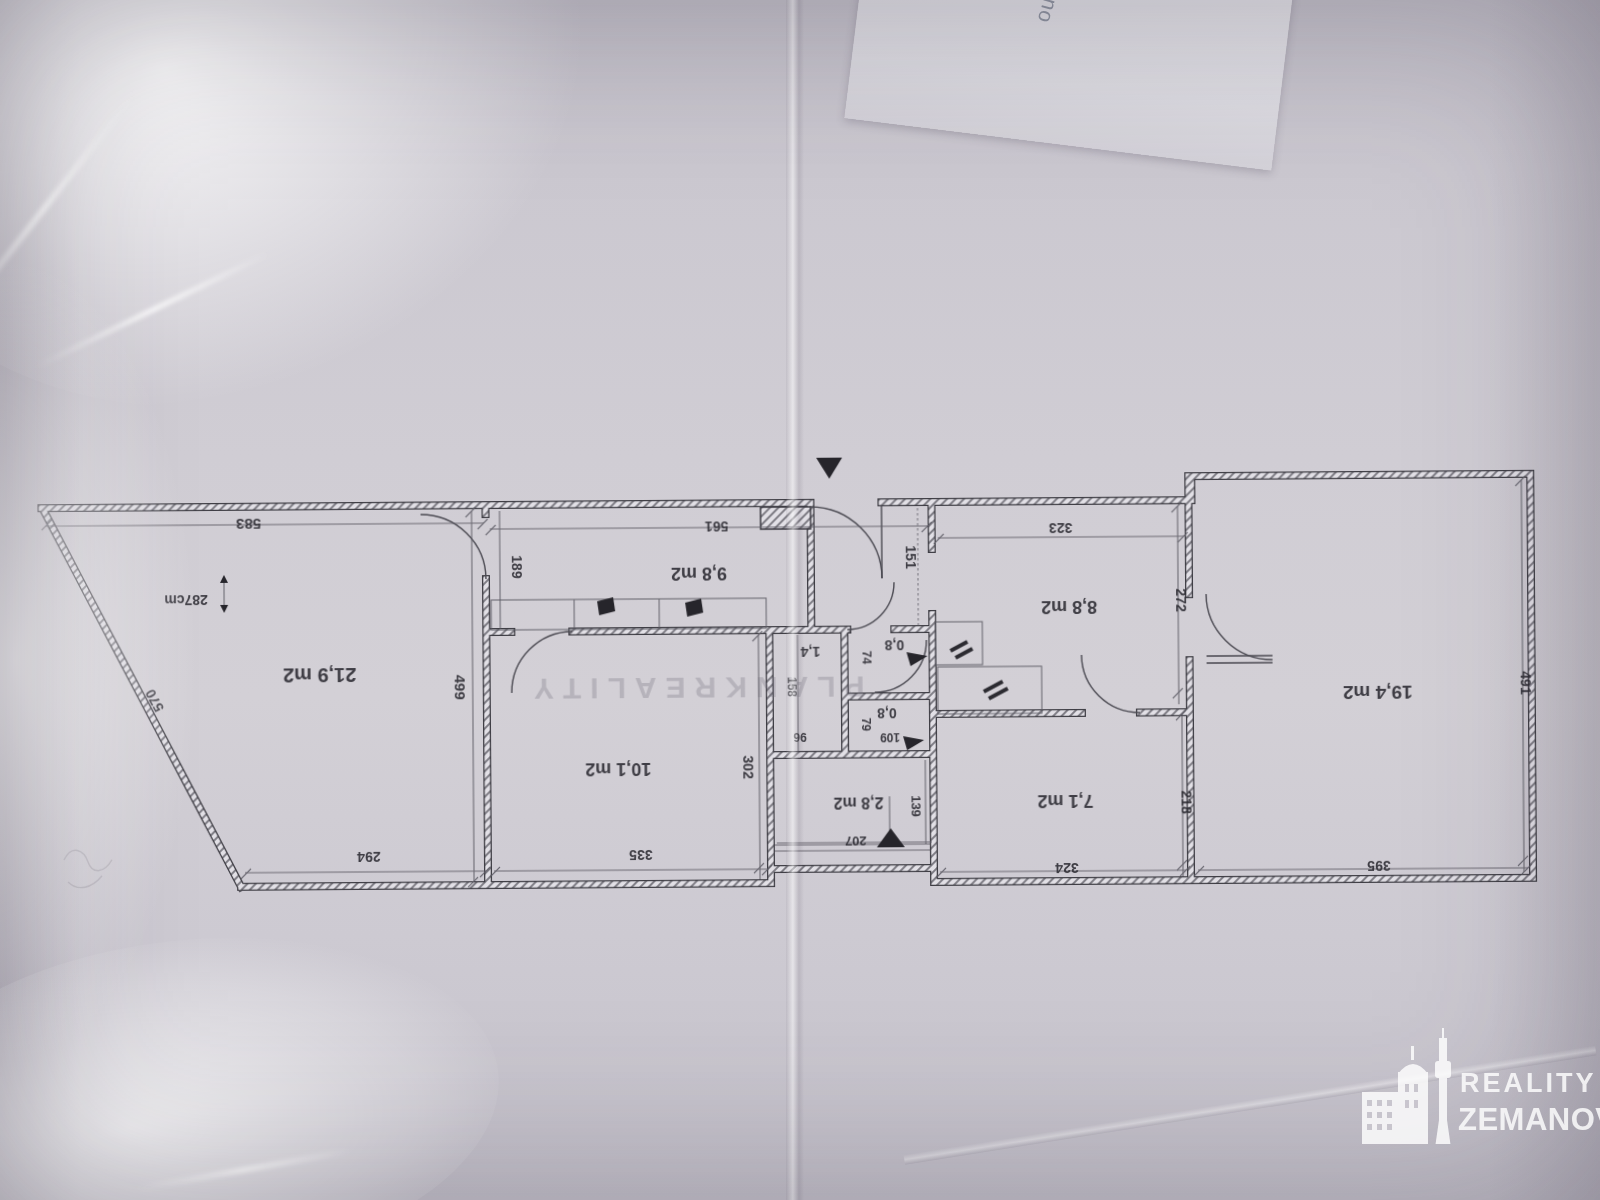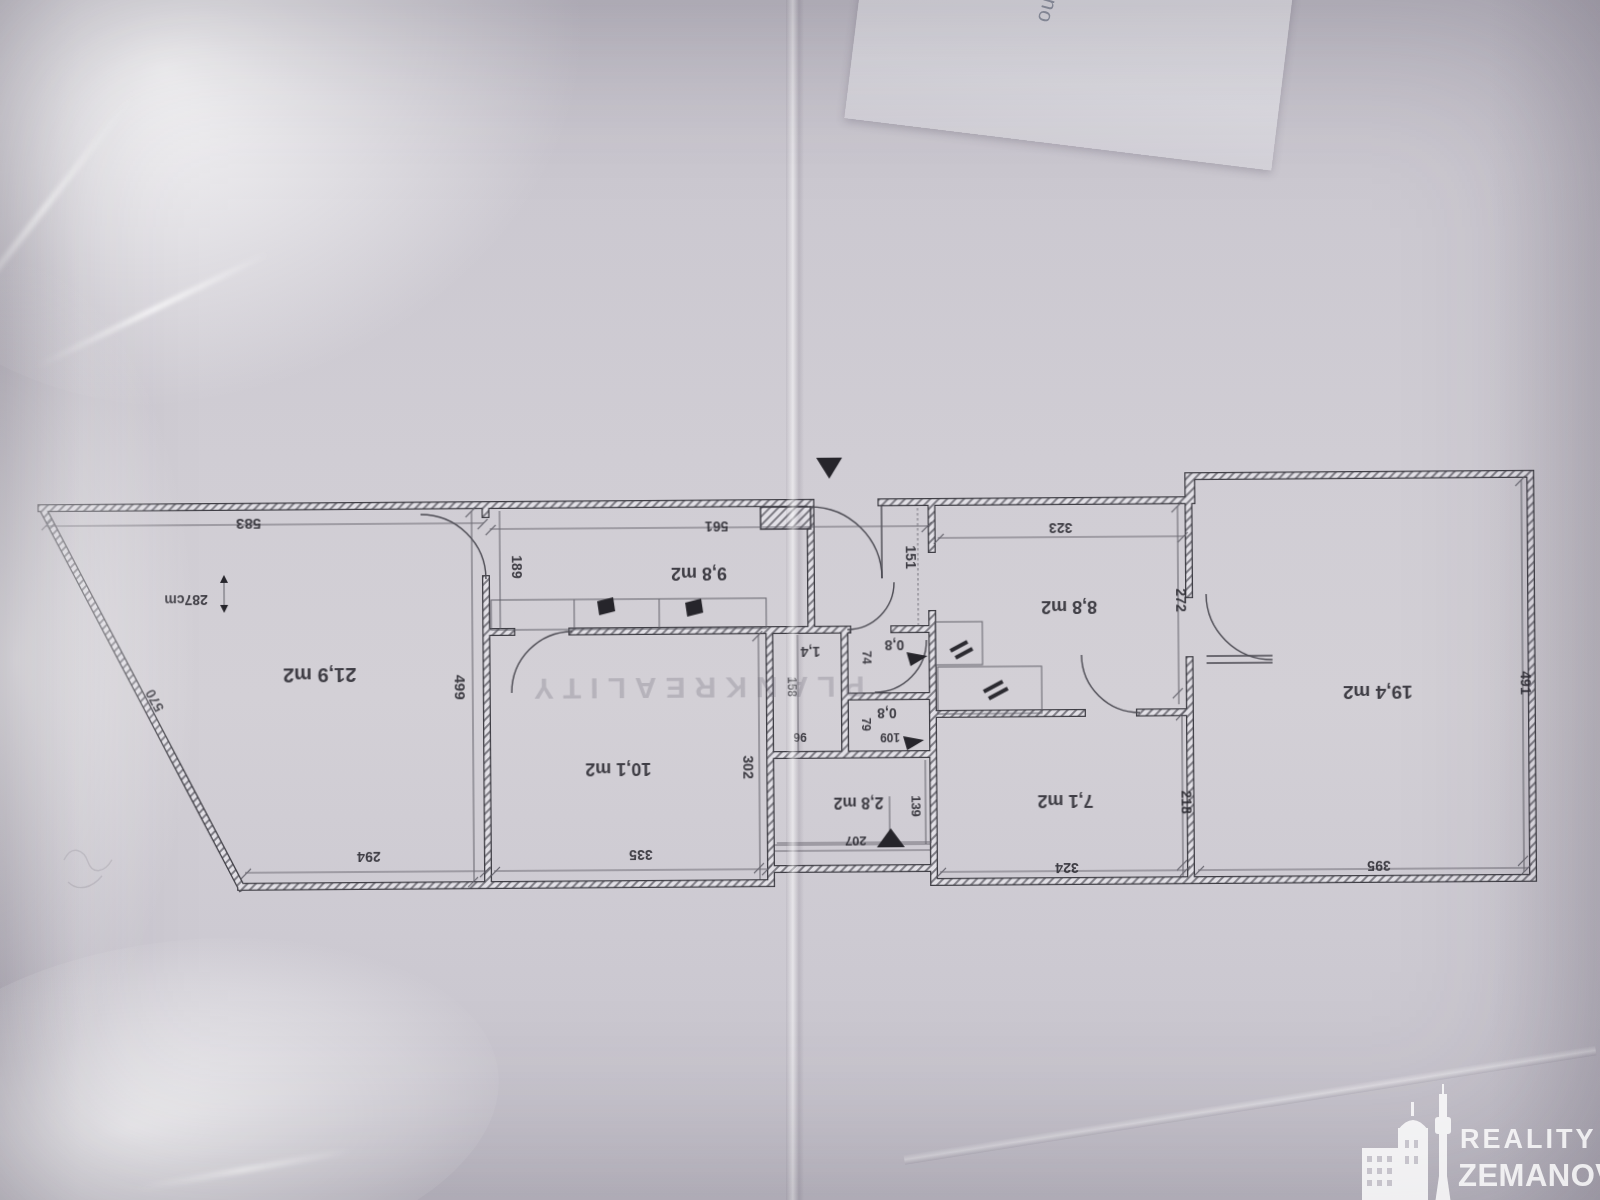--- a/index.html
+++ b/index.html
@@ -55,21 +55,21 @@
   .door{stroke:#4b4a52;stroke-width:1.4;fill:none;}
   .fine{stroke:#5c5b64;stroke-width:1.1;fill:none;opacity:.85;}
   .dotted{stroke:#5c5b64;stroke-width:1;fill:none;stroke-dasharray:2.5 2.5;opacity:.8;}
   .glyph{fill:#26252b;stroke:none;}
   .glyph-stroke{stroke:#2c2b31;stroke-width:4;fill:none;}
   .pencil{stroke:#97949e;stroke-width:1.3;fill:none;opacity:.5;}
   text.lbl{fill:#2b2a31;font-family:"Liberation Sans",sans-serif;opacity:.88;}
   text.room{font-weight:700;}
   text.dim{font-weight:700;}
   text.wm{fill:#6e6a78;opacity:.28;font-weight:700;letter-spacing:9px;}
-  .logo{left:1352px;top:1084px;width:248px;height:116px;overflow:hidden;opacity:.82;}
+  .logo{left:1352px;top:1028px;width:248px;height:116px;overflow:hidden;opacity:.82;}
 </style>
 </head>
 <body>
 
 <div class="layer paper-bg"></div>
 
 <div class="layer back-sheet">
   <span>leno</span>
 </div>
 

